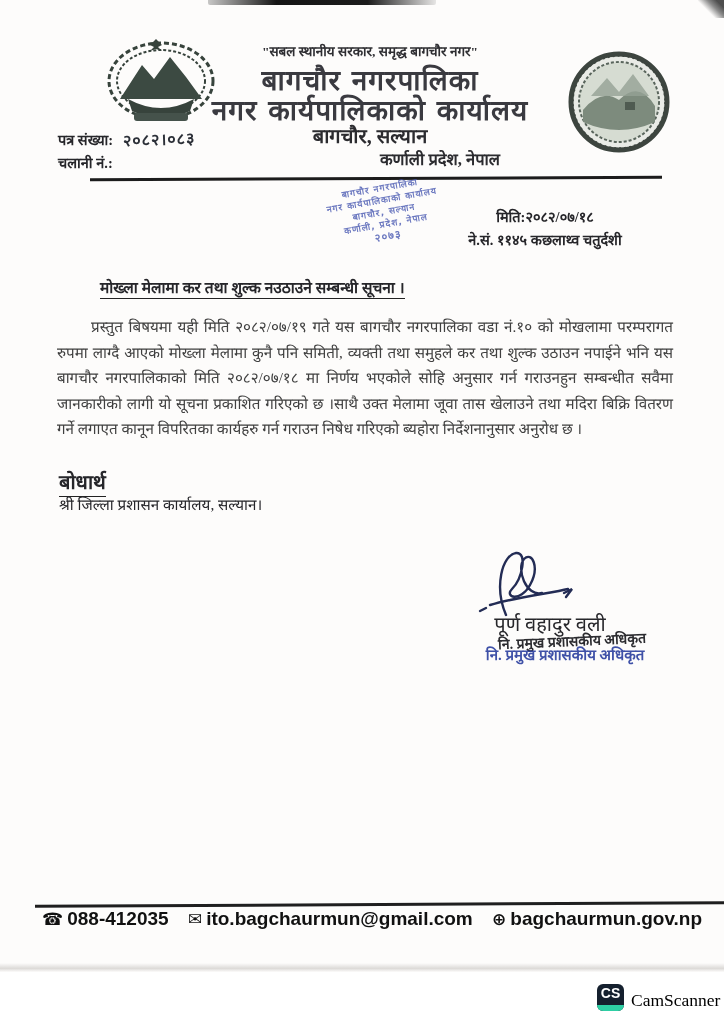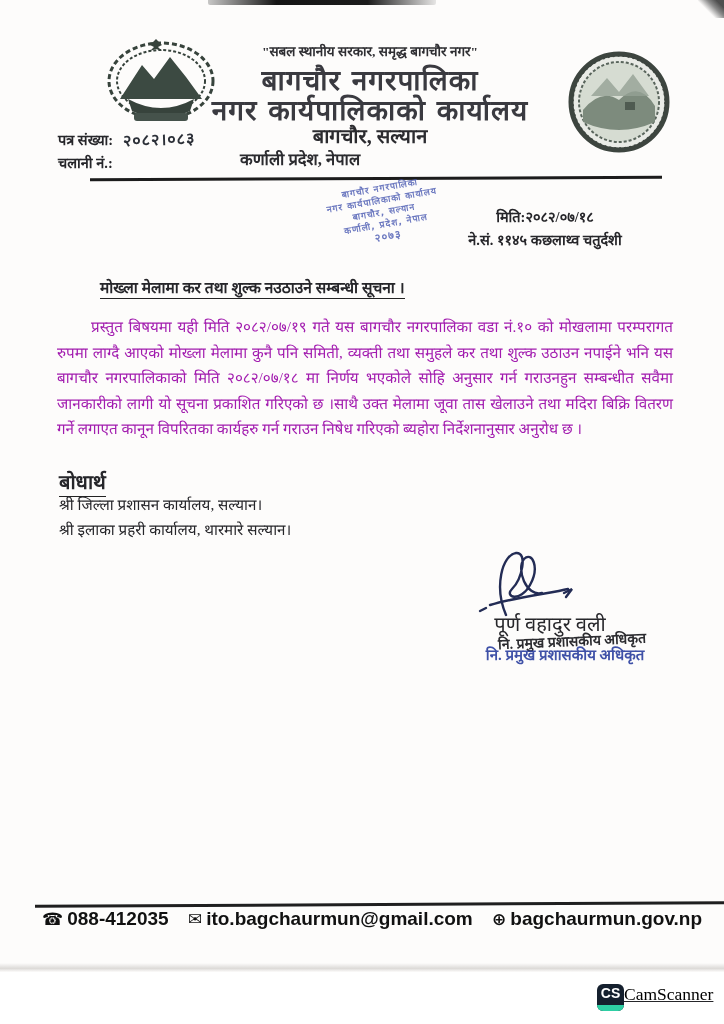--- a/index.html
+++ b/index.html
@@ -23,21 +23,21 @@
   .tagline{position:absolute;left:150px;top:42px;width:440px;text-align:center;
     font-size:13.5px;font-weight:bold;color:#2e2e32;}
   .muni-title{position:absolute;left:130px;top:60px;width:480px;text-align:center;
     font-size:28px;font-weight:bold;letter-spacing:1px;color:#3a3a40;
     font-family:"DejaVu Sans","Liberation Sans",sans-serif;}
   .office-title{position:absolute;left:110px;top:90px;width:520px;text-align:center;
     font-size:28px;font-weight:bold;letter-spacing:1px;color:#3a3a40;
     font-family:"DejaVu Sans","Liberation Sans",sans-serif;}
   .place-line{position:absolute;left:240px;top:122px;width:260px;text-align:center;
     font-size:20px;font-weight:bold;color:#2b2b2f;}
-  .province-line{position:absolute;left:240px;top:147px;width:260px;text-align:left;
+  .province-line{position:absolute;left:240px;top:147px;width:260px;text-align:right;
     font-size:16.5px;font-weight:bold;color:#2b2b2f;}
   .letter-no{position:absolute;left:58px;top:128px;font-size:14.5px;font-weight:bold;}
   .letter-no-value{display:inline-block;margin-left:6px;font-size:16px;color:#2c3038;
     transform:rotate(-2deg);letter-spacing:1px;}
   .chalani{position:absolute;left:58px;top:152px;font-size:14.5px;font-weight:bold;}
   .header-rule{position:absolute;left:90px;top:177px;width:572px;height:3px;background:#1c1c1c;
     transform:rotate(-0.25deg);}
 
   
   .emblem-left{position:absolute;left:98px;top:33px;width:126px;height:102px;}
@@ -54,21 +54,21 @@
   .date-block{position:absolute;left:428px;top:190px;width:234px;text-align:center;margin-top:16px;}
   .date-line{font-size:14.5px;font-weight:bold;line-height:22px;}
   .era-line{font-size:14.5px;font-weight:bold;line-height:24px;}
 
   
   .subject{position:absolute;left:100px;top:276px;width:530px;text-align:left;}
   .subject span{font-size:15.5px;font-weight:bold;border-bottom:1.6px solid #222;padding-bottom:2px;}
 
   
   .body-par{position:absolute;left:57px;top:314px;width:616px;
-    font-size:15.2px;line-height:25.5px;text-align:justify;text-indent:34px;color:#a21caf;}
+    font-size:15.2px;line-height:25.5px;text-align:justify;text-indent:34px;color:#404040;}
 
   
   .cc-head{position:absolute;left:59px;top:468px;font-size:20px;font-weight:bold;
     border-bottom:1.4px solid #222;padding-bottom:1px;}
   .cc-1{position:absolute;left:59px;top:494px;font-size:15.2px;}
   .cc-2{position:absolute;left:59px;top:519px;font-size:15.2px;}
 
   
   .sig-squiggle{position:absolute;left:468px;top:545px;width:120px;height:78px;}
   .sig-name{position:absolute;left:470px;top:610px;width:160px;text-align:center;
@@ -81,21 +81,21 @@
   
   .footer-rule{position:absolute;left:35px;top:903px;width:689px;height:0;
     border-top:3px solid #1f1f1f;transform:rotate(-0.3deg);}
   .footer-row{position:absolute;left:42px;top:908px;width:700px;white-space:nowrap;
     font-family:"Liberation Sans","DejaVu Sans",sans-serif;
     font-size:19px;font-weight:bold;color:#111;letter-spacing:0;}
   .footer-row .icon{font-size:17px;margin:0 4px 0 14px;}
   .footer-row .icon:first-child{margin-left:0;}
 
   
-  .cs-wrap{position:absolute;left:597px;top:984px;display:flex;align-items:flex-start;gap:0;text-decoration:underline;}
+  .cs-wrap{position:absolute;left:597px;top:984px;display:flex;align-items:flex-end;gap:7px;}
   .cs-box{width:27px;height:27px;border-radius:6px;background:#15202e;position:relative;overflow:hidden;}
   .cs-box .cs-txt{position:absolute;left:0;top:1px;width:100%;text-align:center;
     color:#fff;font-family:"Liberation Sans",sans-serif;font-weight:bold;font-size:14px;}
   .cs-box .cs-teal{position:absolute;left:0;bottom:0;width:100%;height:6px;background:#2ecfa4;}
   .cs-label{font-family:"Liberation Serif","DejaVu Serif",serif;font-size:17.5px;color:#000000;}
 </style>
 </head>
 <body>
 
 <div class="page">
@@ -157,21 +157,20 @@
   </div>
 
   <div class="subject">
     <span>मोख्ला मेलामा कर तथा शुल्क नउठाउने सम्बन्धी सूचना ।</span>
   </div>
 
   <div class="body-par">प्रस्तुत बिषयमा यही मिति २०८२/०७/१९ गते यस बागचौर नगरपालिका वडा नं.१० को मोखलामा परम्परागत रुपमा लाग्दै आएको मोख्ला मेलामा कुनै पनि समिती, व्यक्ती तथा समुहले कर तथा शुल्क उठाउन नपाईने भनि यस बागचौर नगरपालिकाको मिति २०८२/०७/१८ मा निर्णय भएकोले सोहि अनुसार गर्न गराउनहुन सम्बन्धीत सवैमा जानकारीको लागी यो सूचना प्रकाशित गरिएको छ ।साथै उक्त मेलामा जूवा तास खेलाउने तथा मदिरा बिक्रि वितरण गर्ने लगाएत कानून विपरितका कार्यहरु गर्न गराउन निषेध गरिएको ब्यहोरा निर्देशनानुसार अनुरोध छ ।</div>
 
   <div class="cc-head">बोधार्थ</div>
   <div class="cc-1">श्री जिल्ला प्रशासन कार्यालय, सल्यान।</div>
-  <div class="cc-2">श्री इलाका प्रहरी कार्यालय, थारमारे सल्यान।</div>
 
   <div class="sig-squiggle">
     <svg width="120" height="78" viewBox="0 0 120 78">
       <g fill="none" stroke="#232c55" stroke-width="2.4" stroke-linecap="round">
         <path d="M38,70 C26,42 34,10 48,8 C60,7 54,34 44,44 C36,52 52,58 62,40 C72,22 64,6 56,14 C48,24 58,52 74,48"></path>
         <path d="M22,60 C48,52 84,48 100,44"></path>
         <path d="M96,48 l8,-4 l-6,8"></path>
         <path d="M12,66 l6,-3"></path>
       </g>
     </svg>

